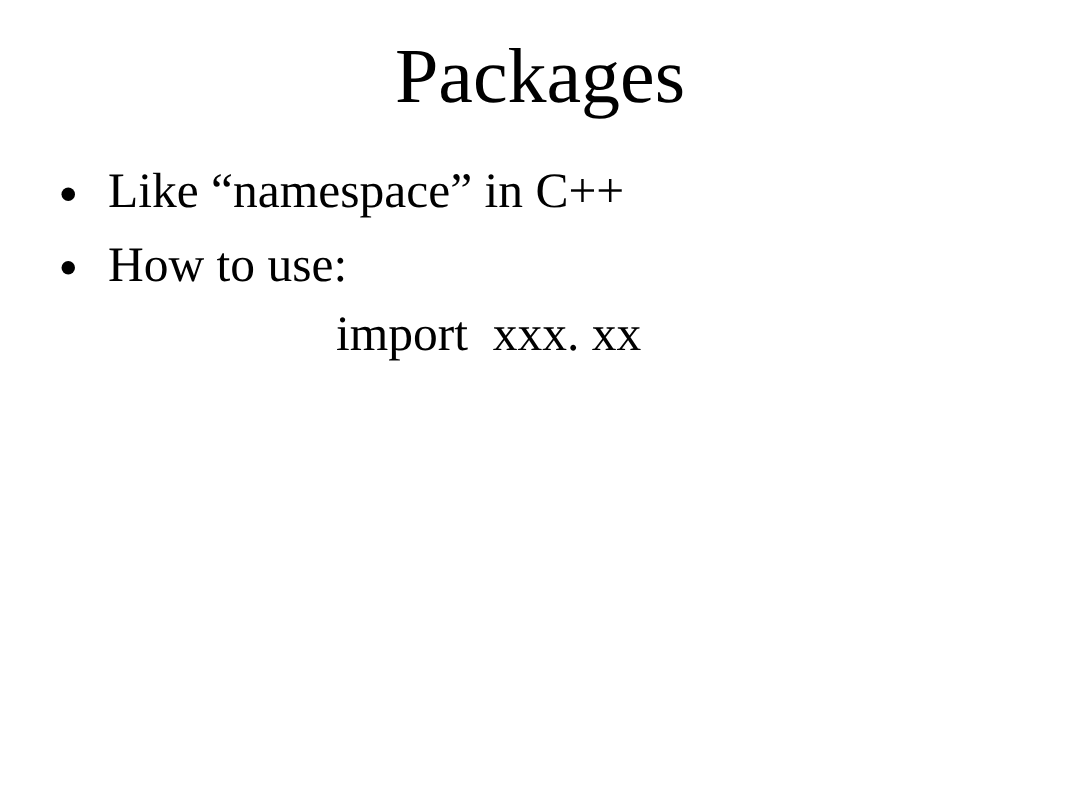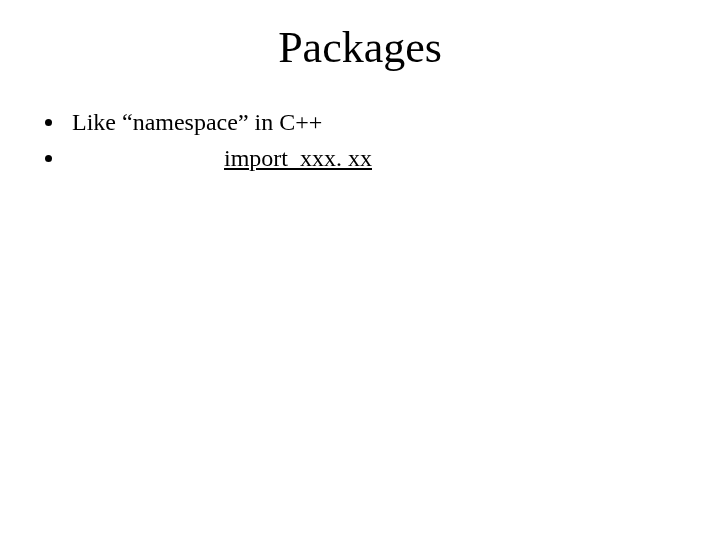--- a/index.html
+++ b/index.html
@@ -16,62 +16,62 @@
     height: 540px;
     position: relative;
     box-sizing: border-box;
   }
   .title {
     position: absolute;
     top: 22px;
     left: 0;
     width: 100%;
     text-align: center;
-    font-size: 44px;
+    font-size: 52px;
   }
   .body {
     position: absolute;
     top: 106px;
     left: 36px;
     right: 36px;
-    font-size: 24px;
+    font-size: 33px;
     line-height: 1.35;
   }
   ul.level1 {
     list-style: disc;
     margin: 0;
     padding-left: 30px;
   }
   ul.level1 > li {
     margin: 0 0 4px 0;
     padding-left: 6px;
   }
   .level2 {
     margin-top: 2px;
     padding-left: 34px;
   }
   .level2 .row {
     margin: 0 0 2px 0;
   }
   .continuation {
     padding-left: 118px;
-    text-decoration: underline;
   }
 </style>
 </head>
 <body>
 
 <div class="slide">
   <div class="title">Packages</div>
 
   <div class="body">
     <ul class="level1">
       <li>
         <span>Like “namespace” in C++</span>
       </li>
       <li>
+        <span>How to use:</span>
         <div class="level2">
           <div class="row continuation">import&nbsp; xxx. xx</div>
         </div>
       </li>
     </ul>
   </div>
 </div>
 
 </body></html>

